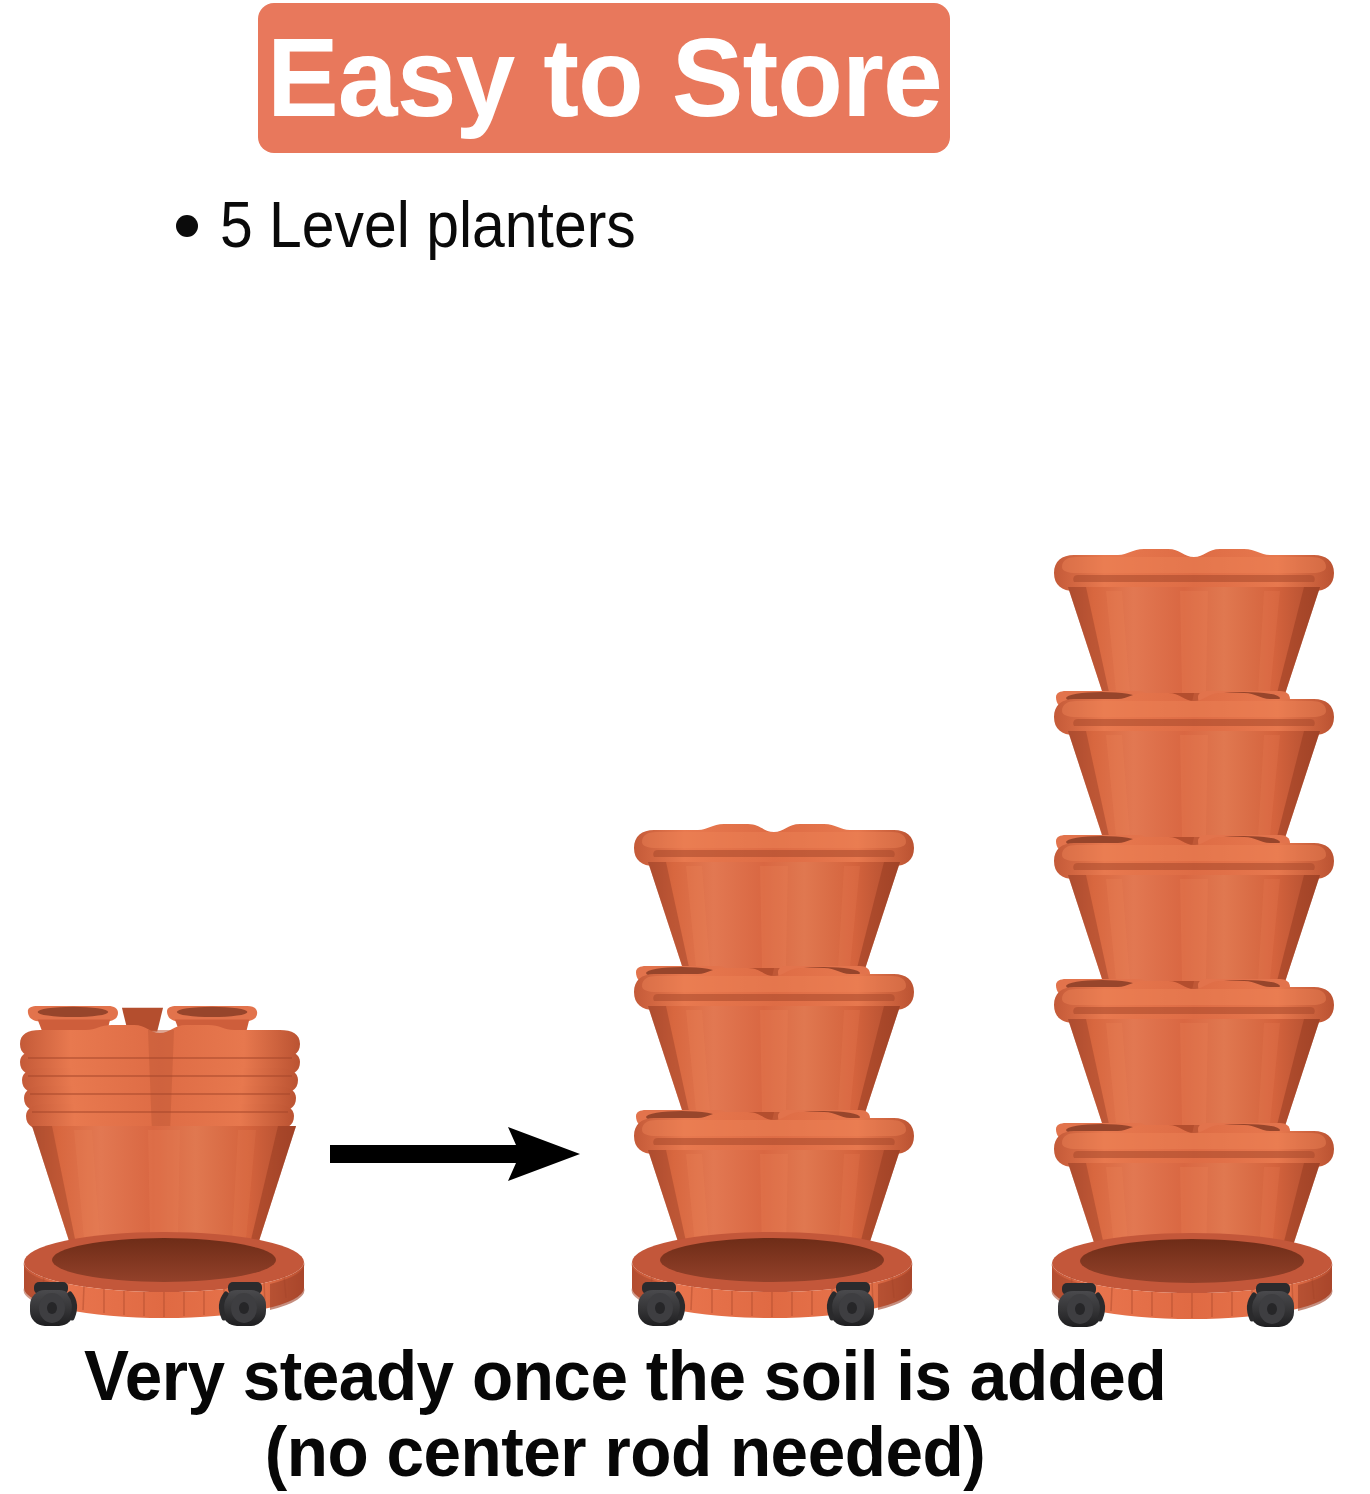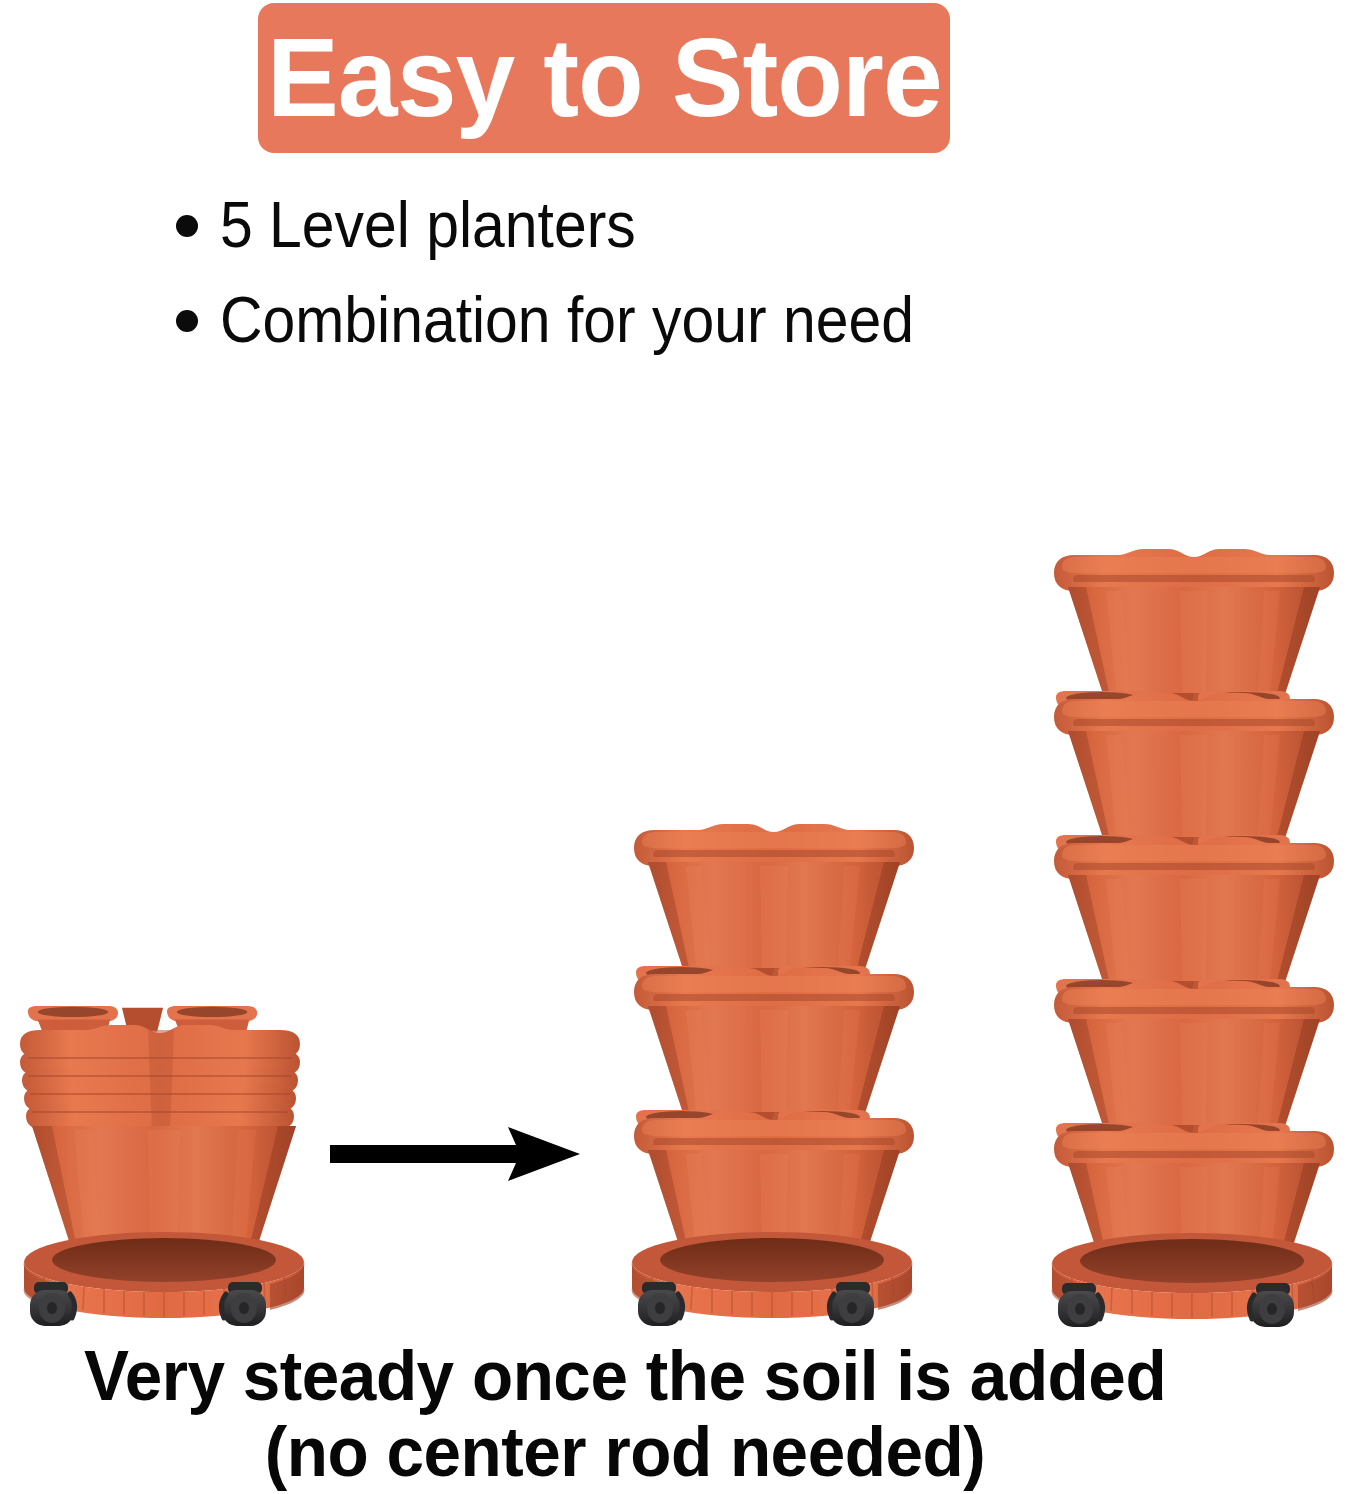--- a/index.html
+++ b/index.html
@@ -127,24 +127,20 @@
 <body>
 
 <div class="banner">
   <span class="banner-title">Easy to Store</span>
 </div>
 
 <ul class="bullets">
   <li class="bullet-item">
     <span class="bullet-dot"></span>
     <span class="bullet-text">5 Level planters</span>
-  </li>
-  <li class="bullet-item">
-    <span class="bullet-dot"></span>
-    <span class="bullet-text">Combination for your need</span>
   </li>
 </ul>
 
 <div class="scene">
 
   <svg width="0" height="0" style="position:absolute" aria-hidden="true">
     <defs>
       <linearGradient id="bodyGrad" x1="0" y1="0" x2="1" y2="0">
         <stop offset="0%" stop-color="#BD5736"></stop>
         <stop offset="10%" stop-color="#D8673F"></stop>

